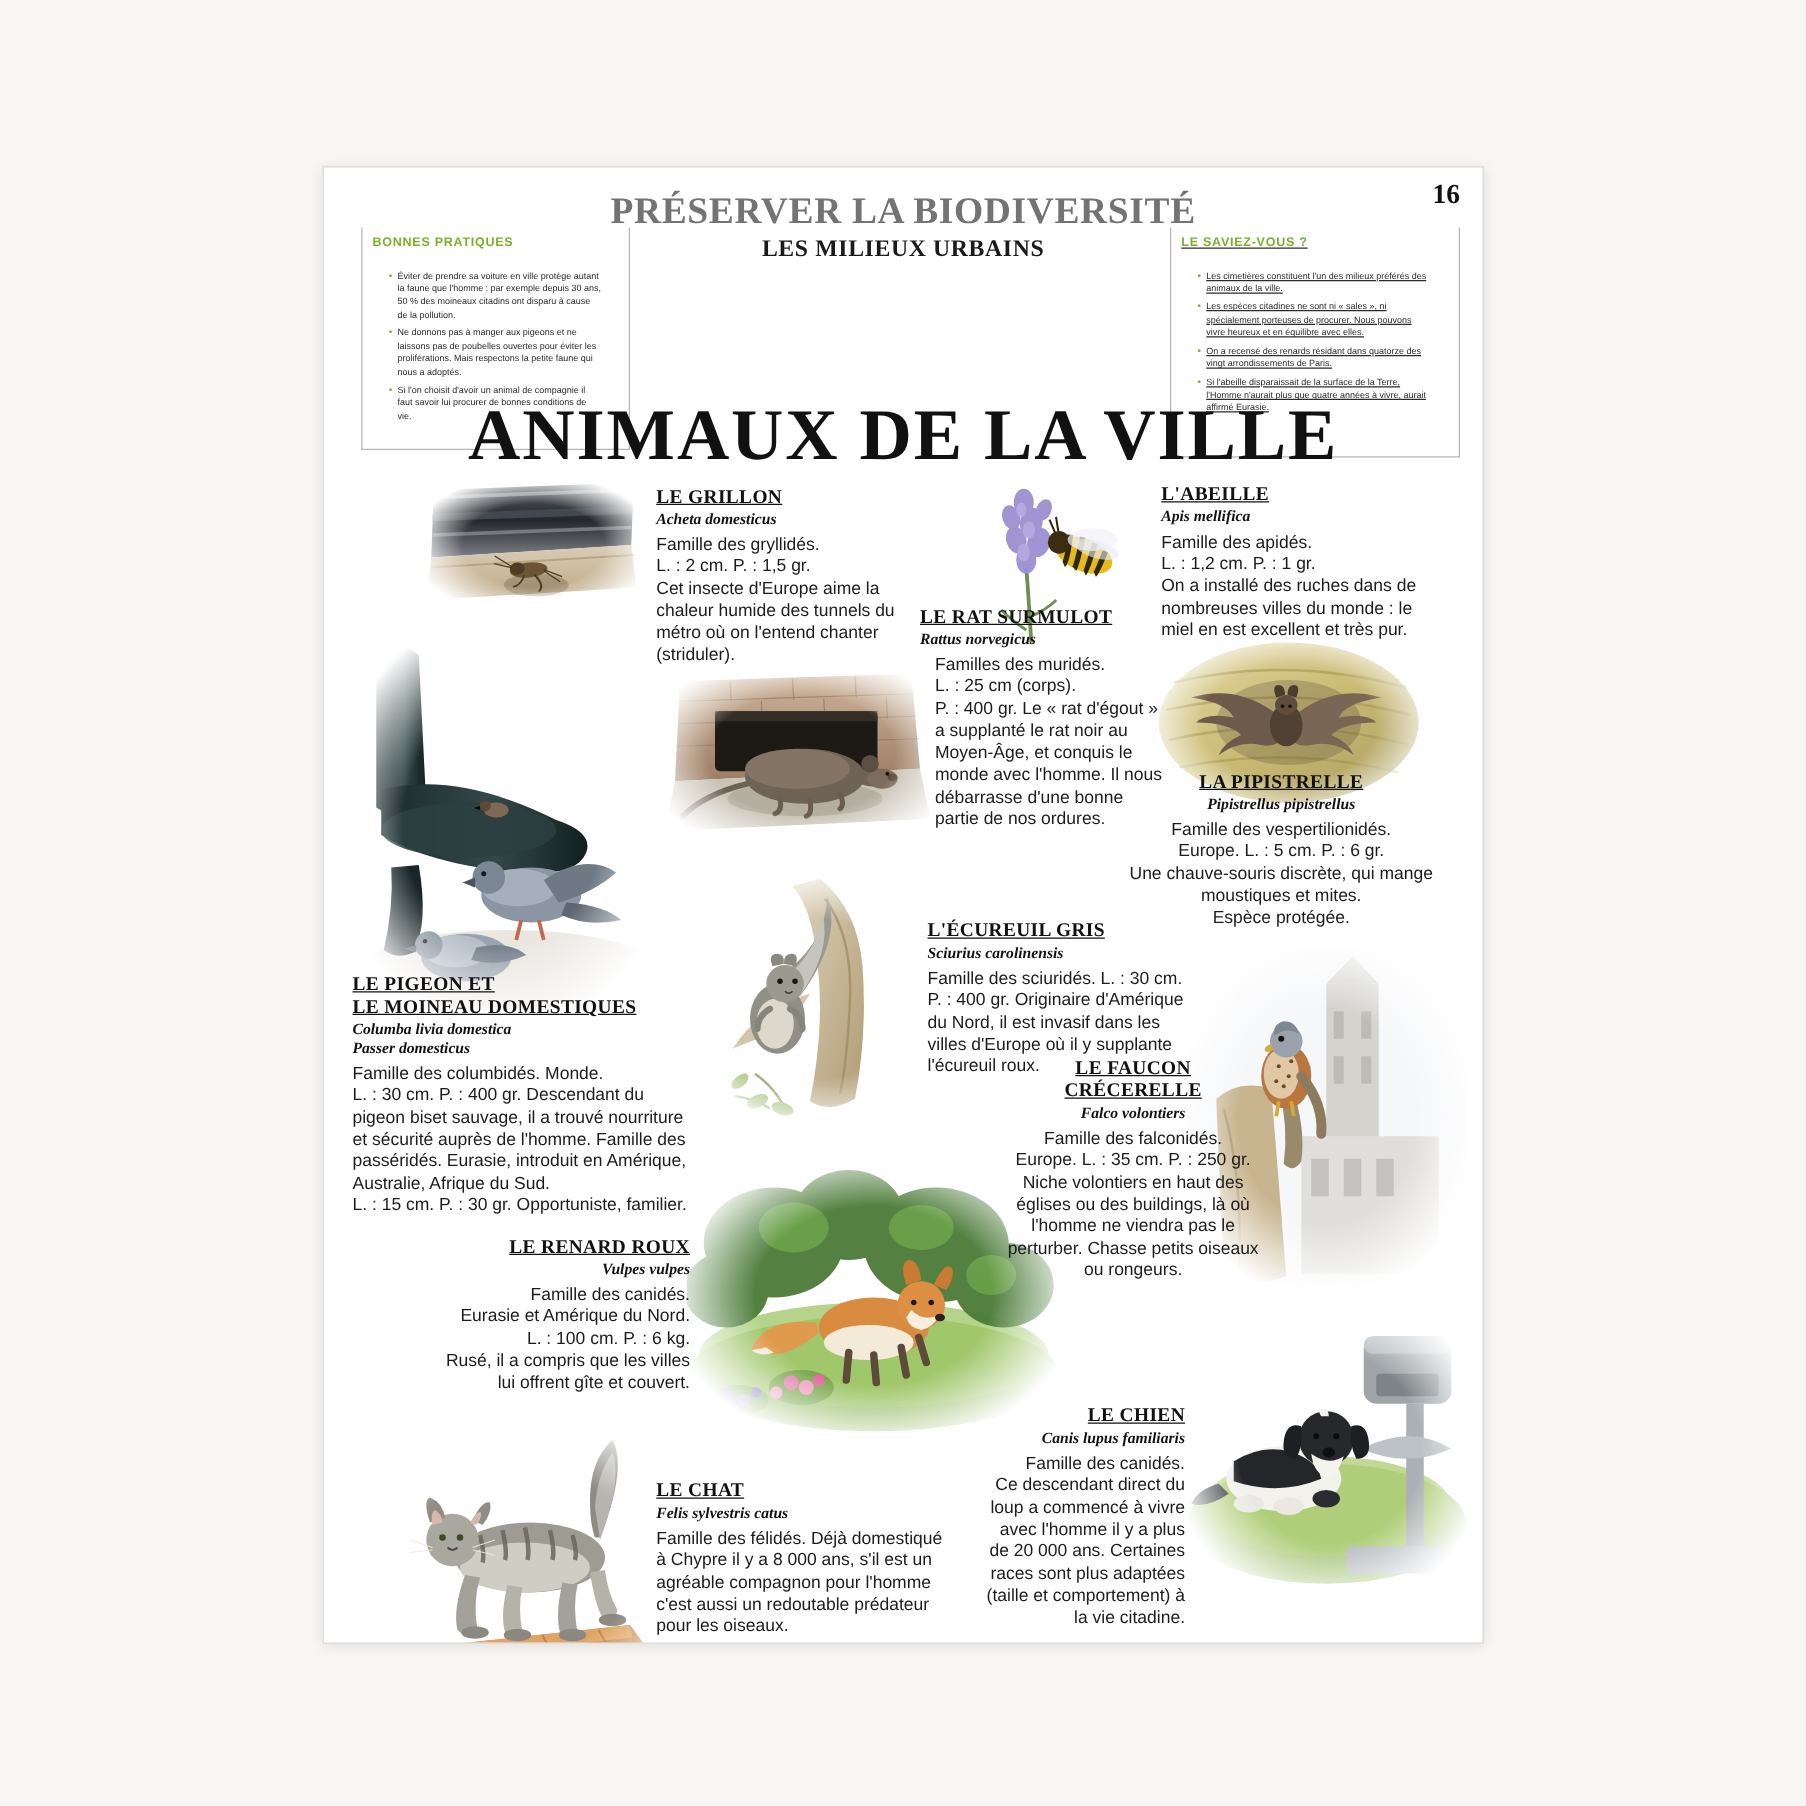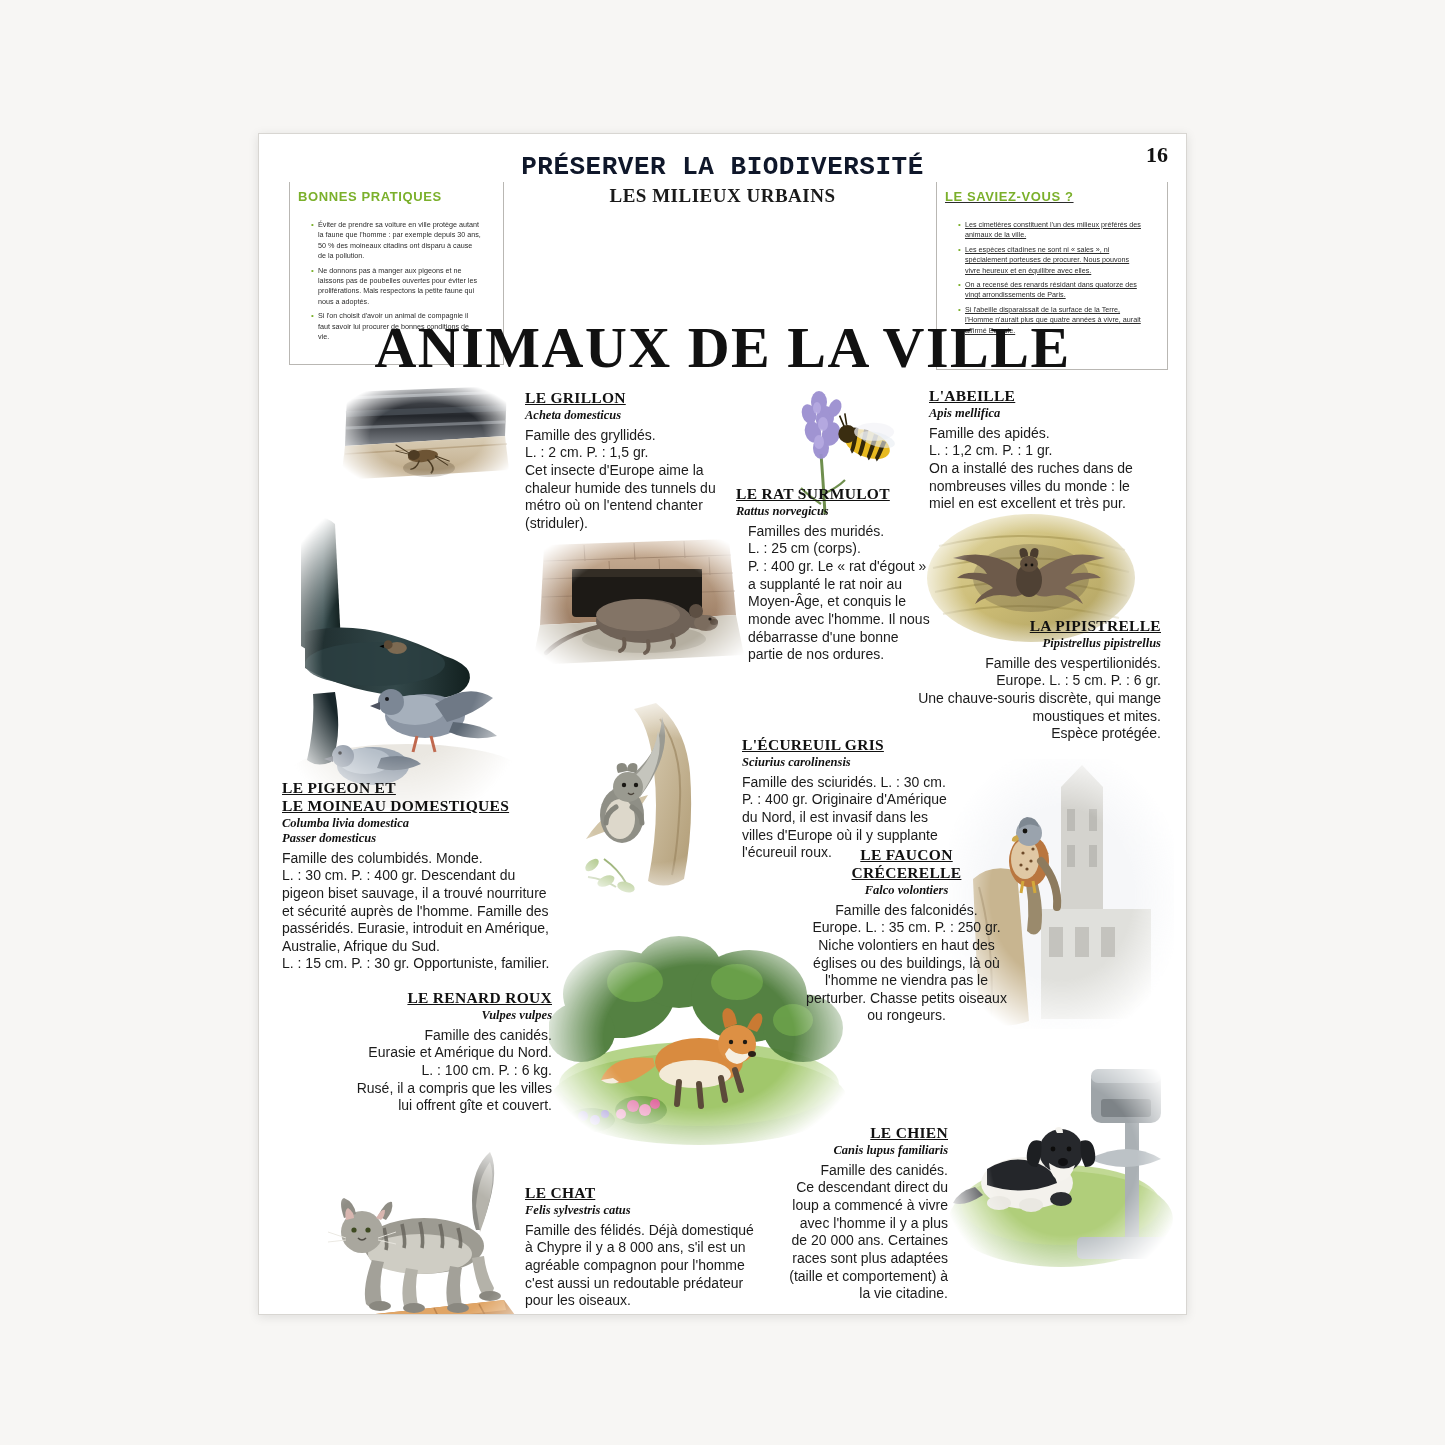--- a/index.html
+++ b/index.html
@@ -36,44 +36,44 @@
     font-size: 22px;
     color: #111;
   }
   .banner {
     position: absolute;
     left: 0; right: 0;
     top: 18px;
     text-align: center;
   }
   .banner .l1 {
-    font-family: Liberation Mono, monospace;
+    font-family: Liberation Serif, serif;
     font-weight: bold;
-    font-size: 26px;
+    font-size: 30px;
     letter-spacing: .5px;
-    color: #0f172a;
+    color: #737373;
   }
   .banner .l2 {
     font-family: "Liberation Serif", serif;
     font-weight: bold;
     font-size: 19px;
     letter-spacing: .5px;
     color: #1a1a1a;
     margin-top: 3px;
   }
   .sidebox {
     position: absolute;
     font-size: 7.2px;
     line-height: 1.45;
     color: #2b2b2b;
   }
   .sidebox .bx-title {
     font-family: "Liberation Sans", sans-serif;
     font-weight: bold;
-    font-size: 13px;
+    font-size: 10px;
     letter-spacing: .6px;
     color: #7bb02b;
     margin-bottom: 3px;
   }
   .sidebox ul {
     list-style: none;
     margin: 13px;
     padding: 0;
   }
   .sidebox li {
@@ -575,21 +575,21 @@
     </div>
 
     <div class="entry ta-l" style="left:477px; top:351px; width:195px;">
       <div class="name">LE RAT SURMULOT</div>
       <div class="latin">Rattus norvegicus</div>
       <div class="body" style="white-space:pre-line; padding-left:12px">Familles des muridés.
 L. : 25 cm (corps).
 P. : 400 gr. Le « rat d'égout » a supplanté le rat noir au Moyen-Âge, et conquis le monde avec l'homme. Il nous débarrasse d'une bonne partie de nos ordures.</div>
     </div>
 
-    <div class="entry ta-r" style="left:630px; top:483px; width:272px;">
+    <div class="entry ta-r" style="left:630px; top:483px; width:272px;text-align:center;">
       <div class="name">LA PIPISTRELLE</div>
       <div class="latin">Pipistrellus pipistrellus</div>
       <div class="body" style="white-space:pre-line">Famille des vespertilionidés.
 Europe. L. : 5 cm. P. : 6 gr.
 Une chauve-souris discrète, qui mange moustiques et mites.
 Espèce protégée.</div>
     </div>
 
     <div class="entry ta-l" style="left:483px; top:602px; width:205px;">
       <div class="name">L'ÉCUREUIL GRIS</div>

